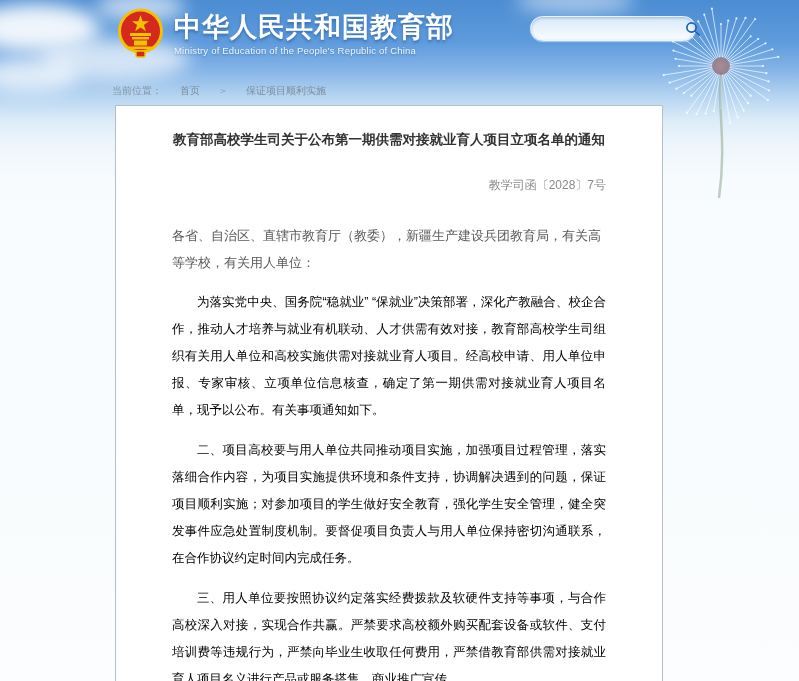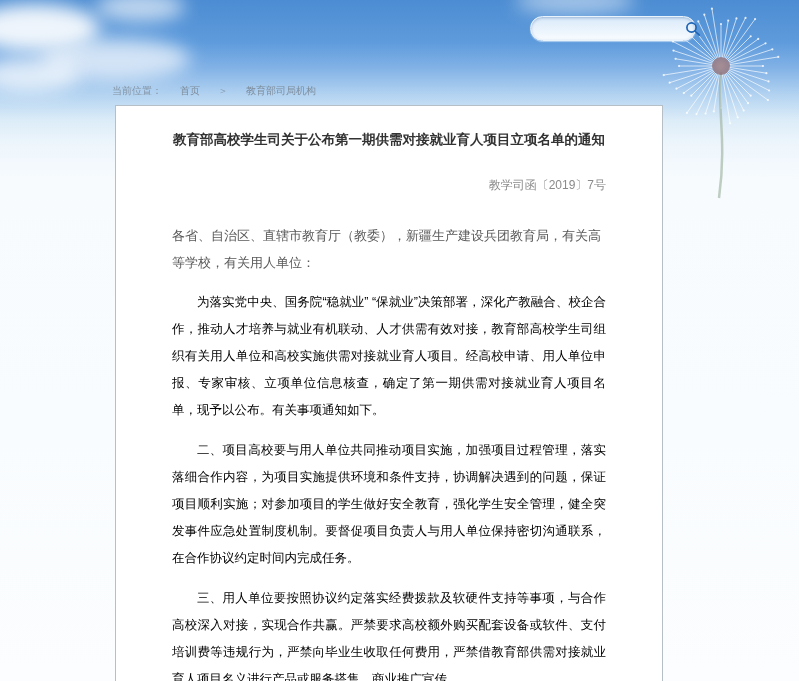--- a/index.html
+++ b/index.html
@@ -162,41 +162,57 @@
       <line x1="62" y1="66" x2="113.3570518799383" y2="49.31308230375282" stroke="rgba(255,255,255,0.75)" stroke-width="0.9"></line>
       <circle cx="113.3570518799383" cy="49.31308230375282" r="1.1" fill="rgba(255,255,255,0.8)"></circle>
       <line x1="62" y1="66" x2="119.28592375451798" y2="56.9268010276666" stroke="rgba(255,255,255,0.75)" stroke-width="0.9"></line>
       <circle cx="119.28592375451798" cy="56.9268010276666" r="1.1" fill="rgba(255,255,255,0.8)"></circle>
     </g>
   <path d="M62,72 C58,110 68,140 60,198" stroke="#9fb3a2" stroke-width="2.5" fill="none" opacity="0.65"></path>
   <circle cx="62" cy="66" r="9" fill="#8d6f78" opacity="0.8"></circle>
 </svg>
 
 <div class="header">
+  <div class="brand">
+    <svg class="emblem" viewBox="0 0 47 52">
+      <circle cx="23.5" cy="24" r="22.5" fill="#f2c200"></circle>
+      <circle cx="23.5" cy="24" r="19.5" fill="#d5281e"></circle>
+      <polygon fill="#f2c200" points="23.5,8 25.6,14.2 32,14.2 26.9,18 28.9,24.2 23.5,20.4 18.1,24.2 20.1,18 15,14.2 21.4,14.2"></polygon>
+      <rect x="13" y="26" width="21" height="3" fill="#f2c200"></rect>
+      <rect x="15" y="30" width="17" height="2.4" fill="#f2c200"></rect>
+      <rect x="17" y="33.5" width="13" height="5" fill="#f2c200"></rect>
+      <rect x="12" y="39.5" width="23" height="2.6" fill="#f2c200"></rect>
+      <rect x="19" y="44" width="9" height="6" rx="1.5" fill="#d5281e" stroke="#f2c200" stroke-width="1.4"></rect>
+    </svg>
+    <div class="brand-text">
+      <div class="site-title">中华人民共和国教育部</div>
+      <div class="site-subtitle">Ministry of Education of the People's Republic of China</div>
+    </div>
+  </div>
 
   <div class="search-box">
     <input class="search-input" type="text" placeholder="" style="">
     <button class="search-btn" aria-label="search">
       <svg viewBox="0 0 16 16" width="16" height="16">
         <circle cx="6.5" cy="6.5" r="4.6" fill="none" stroke="#1d63b5" stroke-width="1.7"></circle>
         <line x1="10" y1="10" x2="14.2" y2="14.2" stroke="#1d63b5" stroke-width="1.7" stroke-linecap="round"></line>
       </svg>
     </button>
   </div>
 </div>
 
 <div class="breadcrumb">
   <span>当前位置：</span>
   <a>首页</a>
   <span>＞</span>
-  <a>教育部司局机构</a>
+  <a>保证项目顺利实施</a>
 </div>
 
 <div class="panel">
   <h1 class="notice-title">教育部高校学生司关于公布第一期供需对接就业育人项目立项名单的通知</h1>
-  <div class="doc-number">教学司函〔2019〕7号</div>
+  <div class="doc-number">教学司函〔2028〕7号</div>
   <p class="salutation">各省、自治区、直辖市教育厅（教委），新疆生产建设兵团教育局，有关高等学校，有关用人单位：</p>
 
   <p class="para">为落实党中央、国务院“稳就业” “保就业”决策部署，深化产教融合、校企合作，推动人才培养与就业有机联动、人才供需有效对接，教育部高校学生司组织有关用人单位和高校实施供需对接就业育人项目。经高校申请、用人单位申报、专家审核、立项单位信息核查，确定了第一期供需对接就业育人项目名单，现予以公布。有关事项通知如下。</p>
   <p class="para">二、项目高校要与用人单位共同推动项目实施，加强项目过程管理，落实落细合作内容，为项目实施提供环境和条件支持，协调解决遇到的问题，保证项目顺利实施；对参加项目的学生做好安全教育，强化学生安全管理，健全突发事件应急处置制度机制。要督促项目负责人与用人单位保持密切沟通联系，在合作协议约定时间内完成任务。</p>
   <p class="para">三、用人单位要按照协议约定落实经费拨款及软硬件支持等事项，与合作高校深入对接，实现合作共赢。严禁要求高校额外购买配套设备或软件、支付培训费等违规行为，严禁向毕业生收取任何费用，严禁借教育部供需对接就业育人项目名义进行产品或服务搭售、商业推广宣传。</p>
 
 </div>
 
 </body></html>

